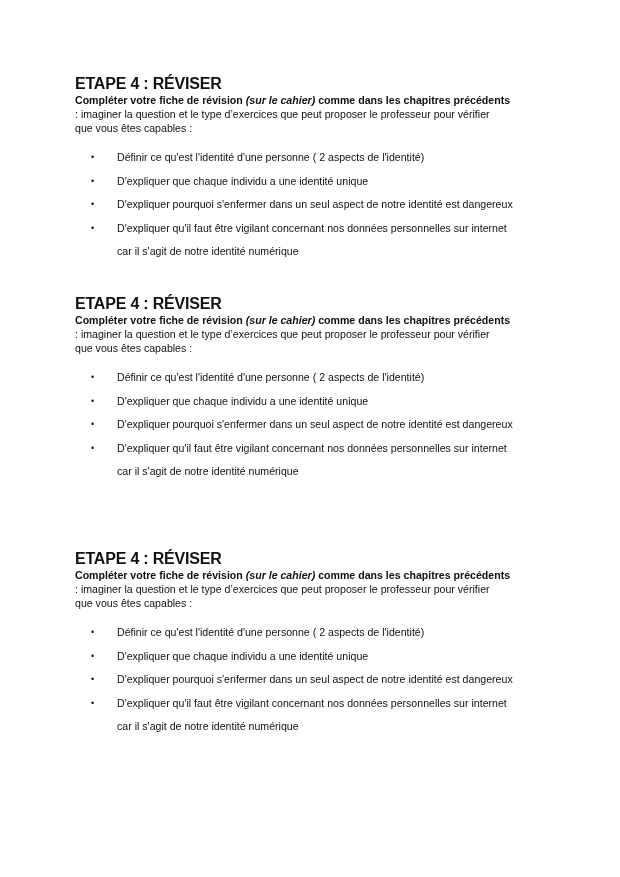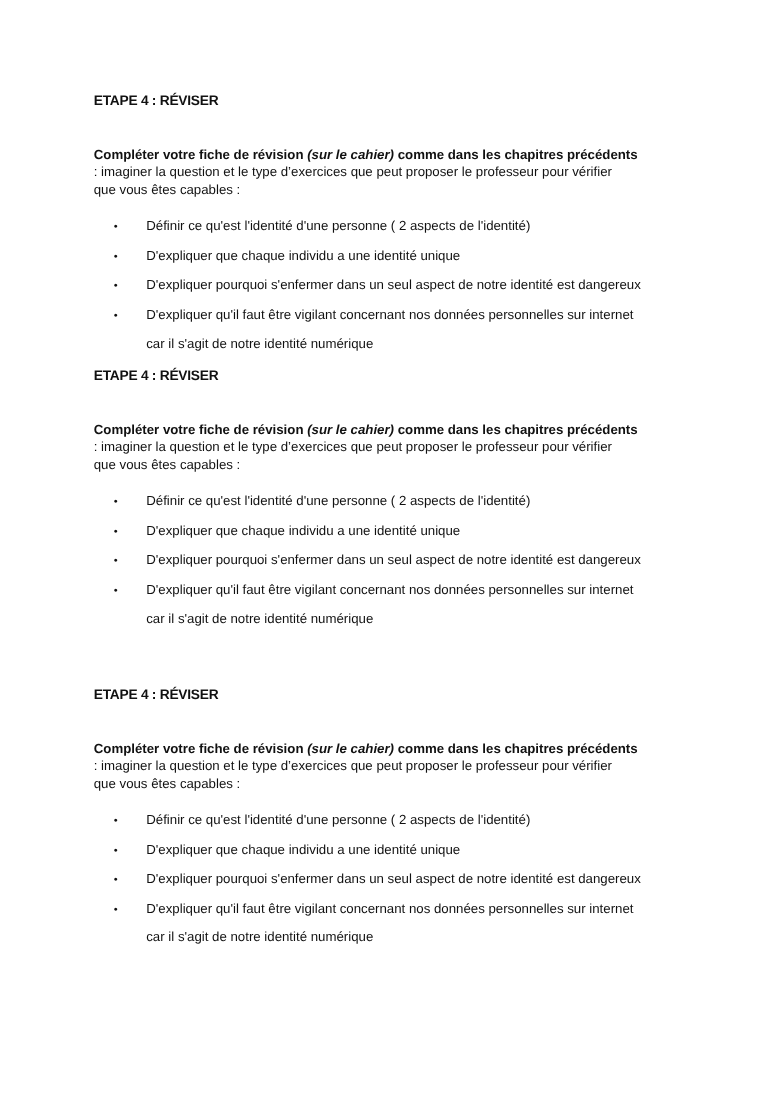--- a/index.html
+++ b/index.html
@@ -1,20 +1,20 @@
 <!DOCTYPE html>
 <html><head>
 <meta charset="utf-8">
 <style>
   html, body { margin: 0; padding: 0; background: #ffffff; }
   body { width: 620px; height: 877px; position: relative; overflow: hidden;
          font-family: "Liberation Sans", sans-serif; color: #111; }
   .block { position: absolute; left: 75px; width: 480px; font-size: 10.6px; }
-  .block .title { font-weight: bold; font-size: 11px; letter-spacing: -0.2px; margin: 0; height: 14px; }
-  .block .para { margin-top: 29px; line-height: 13.8px; }
+  .block .title { font-weight: bold; font-size: 16px; letter-spacing: -0.2px; margin: 0; height: 14px; }
+  .block .para { margin-top: 5px; line-height: 13.8px; }
   .block .para b { font-weight: bold; }
   .block .para i { font-style: italic; }
   .block ul { list-style: none; margin: 11px 0 0 0; padding: 0; }
   .block li { position: relative; padding-left: 42px; line-height: 23.5px; }
   .block li .bullet { position: absolute; left: 16px; top: 0; font-size: 9px; }
   .block li .cont { display: block; }
 </style>
 </head>
 <body>
 

